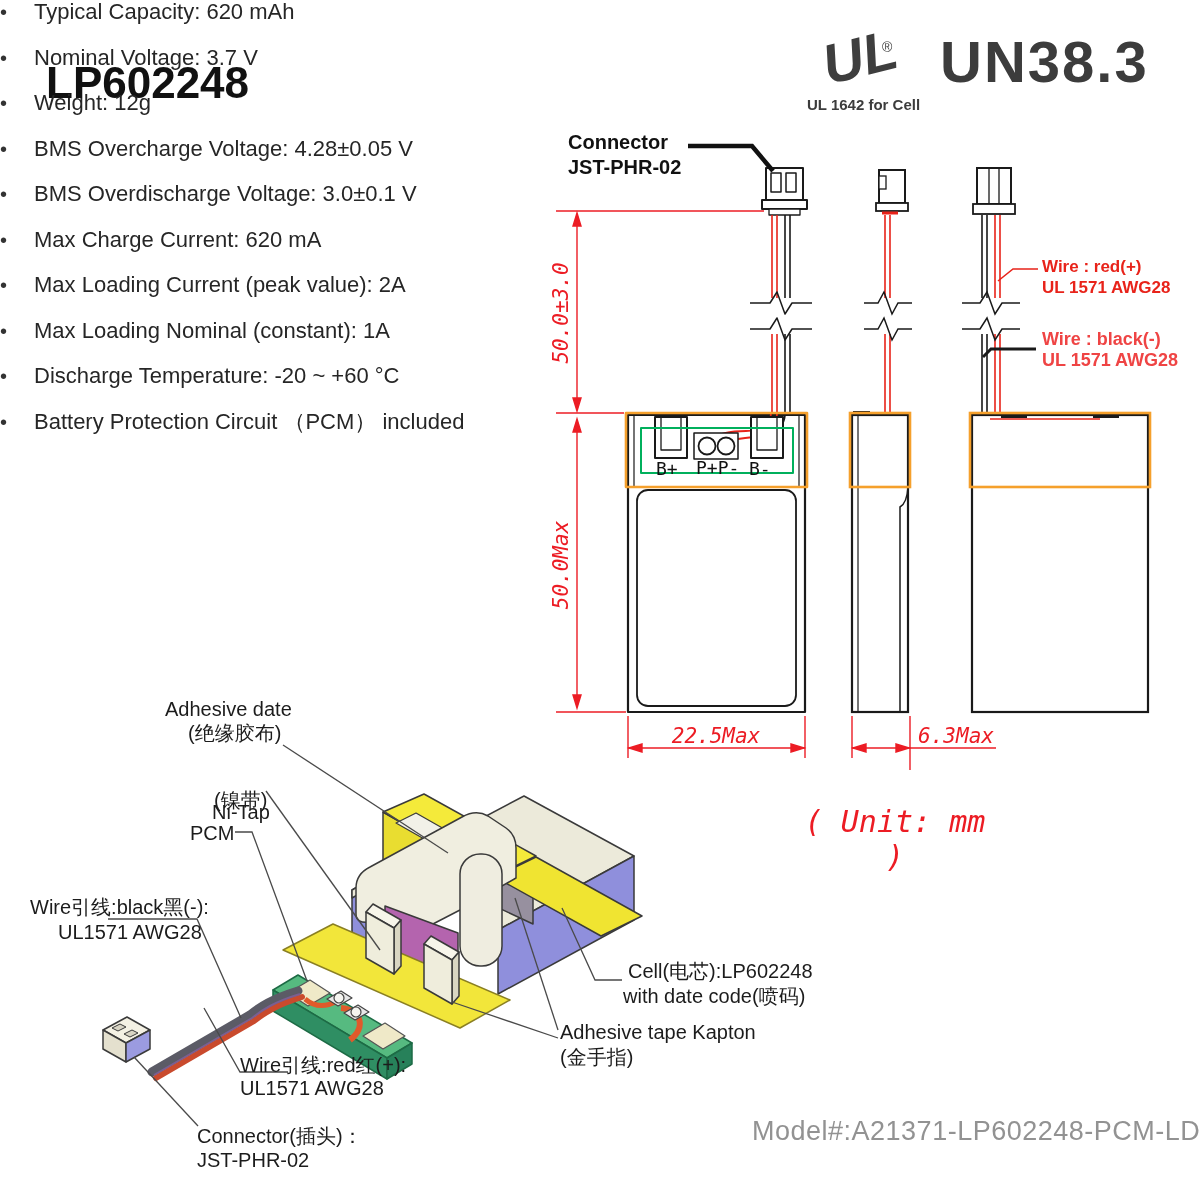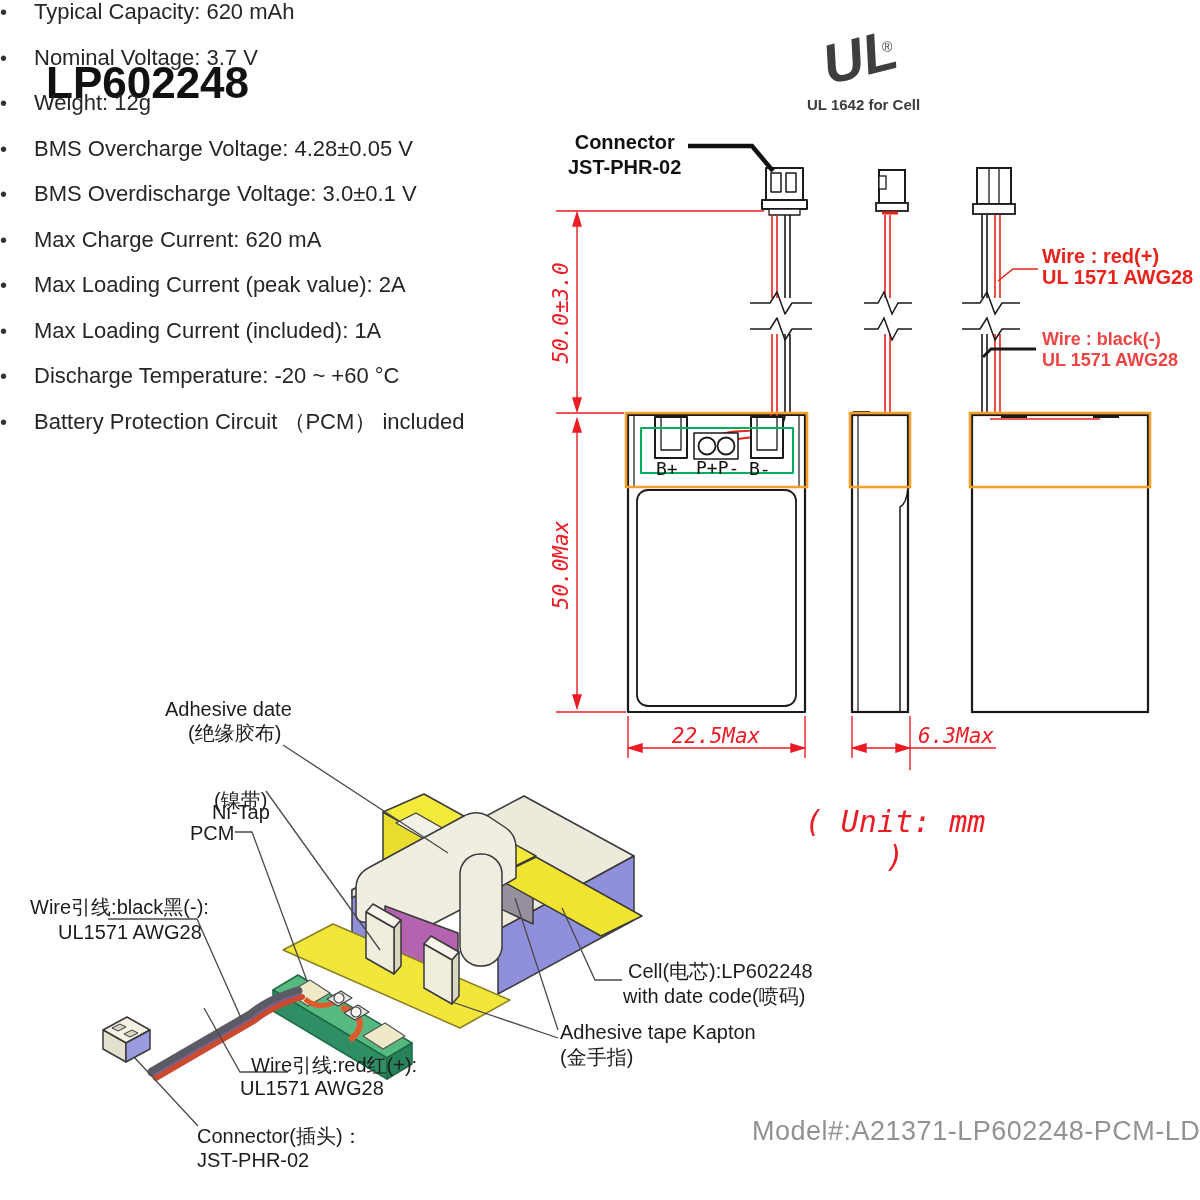--- a/index.html
+++ b/index.html
@@ -7,22 +7,22 @@
         font-family:"Liberation Sans","DejaVu Sans",sans-serif;color:#222;}
   #page svg{position:absolute;left:0;top:0;}
   .abs{position:absolute;white-space:nowrap;}
   .title{left:46px;top:58px;font-size:44px;font-weight:bold;color:#111;letter-spacing:0px;}
   .specs{left:36px;top:149px;margin:0;padding:0;list-style:none;}
   .specs li{position:relative;padding-left:34px;font-size:22px;line-height:24px;
             margin-bottom:21.5px;color:#262626;}
   .specs li::before{content:"•";position:absolute;left:0;top:0;font-size:20px;color:#333;}
   .un-mark{left:940px;top:28px;font-size:58px;font-weight:800;color:#3c3c3c;letter-spacing:2px;}
   .ul-caption{left:807px;top:96px;font-size:15px;font-weight:bold;color:#3c3c3c;}
-  .conn-label{left:568px;top:130px;font-size:20px;font-weight:bold;color:#111;line-height:25px;text-align:center;}
-  .wire-red-label{left:1042px;top:246px;font-size:20px;font-weight:bold;color:#e8231a;line-height:21px;}
+  .conn-label{left:568px;top:130px;font-size:20px;font-weight:bold;color:#111;line-height:25px;}
+  .wire-red-label{left:1042px;top:256px;font-size:17px;font-weight:bold;color:#e8231a;line-height:21px;}
   .wire-black-label{left:1042px;top:329px;font-size:18px;font-weight:bold;color:#ef4444;line-height:21px;}
   .dim{position:absolute;color:#ec1c24;font-family:"DejaVu Sans Mono","Liberation Mono",monospace;
        font-style:italic;font-size:21px;text-align:center;}
   .dim-v{width:150px;transform:rotate(-90deg);}
   .pad-label{position:absolute;font-family:"DejaVu Sans Mono","Liberation Mono",monospace;
              font-size:18px;color:#111;}
   .unit-note{left:800px;top:804px;width:190px;font-size:30px;}
   .x-label{font-size:20px;color:#1c1c1c;line-height:24px;}
   .model{left:752px;top:1116px;font-size:27px;color:#929292;letter-spacing:0.5px;}
 </style>
@@ -199,26 +199,27 @@
 <div class="abs title">LP602248</div>
 
 <ul class="specs">
   <li>Typical Capacity: 620 mAh</li>
   <li>Nominal Voltage: 3.7 V</li>
   <li>Weight: 12g</li>
   <li>BMS Overcharge Voltage: 4.28±0.05 V</li>
   <li>BMS Overdischarge Voltage: 3.0±0.1 V</li>
   <li>Max Charge Current: 620 mA</li>
   <li>Max Loading Current (peak value): 2A</li>
-  <li>Max Loading Current (included): 1A</li>
+  <li>Max Loading Nominal (constant): 1A</li>
   <li>Discharge Temperature: -20 ~ +60 °C</li>
   <li>Battery Protection Circuit （PCM） included</li>
 </ul>
 
 <div class="abs ul-caption">UL 1642 for Cell</div>
+<div class="abs un-mark">UN38.3</div>
 
 <div class="abs conn-label">
   <div>Connector</div>
   <div>JST-PHR-02</div>
 </div>
 
 <div class="abs wire-red-label">
   <div>Wire : red(+)</div>
   <div>UL 1571 AWG28</div>
 </div>
@@ -238,21 +239,21 @@
 <div class="pad-label" style="left:696px;top:457px;">P+P-</div>
 <div class="pad-label" style="left:749px;top:458px;">B-</div>
 
 <div class="abs x-label" style="left:165px;top:697px;">Adhesive date</div>
 <div class="abs x-label" style="left:188px;top:721px;">(绝缘胶布)</div>
 <div class="abs x-label" style="left:212px;top:800px;">Ni-Tap</div>
 <div class="abs x-label" style="left:214px;top:788px;">(镍带)</div>
 <div class="abs x-label" style="left:190px;top:821px;">PCM</div>
 <div class="abs x-label" style="left:30px;top:895px;">Wire引线:black黑(-):</div>
 <div class="abs x-label" style="left:58px;top:920px;">UL1571 AWG28</div>
-<div class="abs x-label" style="left:251px;top:1053px;">Wire引线:red红(+):</div>
+<div class="abs x-label" style="left:240px;top:1053px;">Wire引线:red红(+):</div>
 <div class="abs x-label" style="left:240px;top:1076px;">UL1571 AWG28</div>
 <div class="abs x-label" style="left:197px;top:1124px;">Connector(插头)：</div>
 <div class="abs x-label" style="left:197px;top:1148px;">JST-PHR-02</div>
 <div class="abs x-label" style="left:628px;top:959px;">Cell(电芯):LP602248</div>
 <div class="abs x-label" style="left:623px;top:984px;">with date code(喷码)</div>
 <div class="abs x-label" style="left:560px;top:1020px;">Adhesive tape Kapton</div>
 <div class="abs x-label" style="left:560px;top:1045px;">(金手指)</div>
 
 <div class="abs model">Model#:A21371-LP602248-PCM-LD-</div>
 

